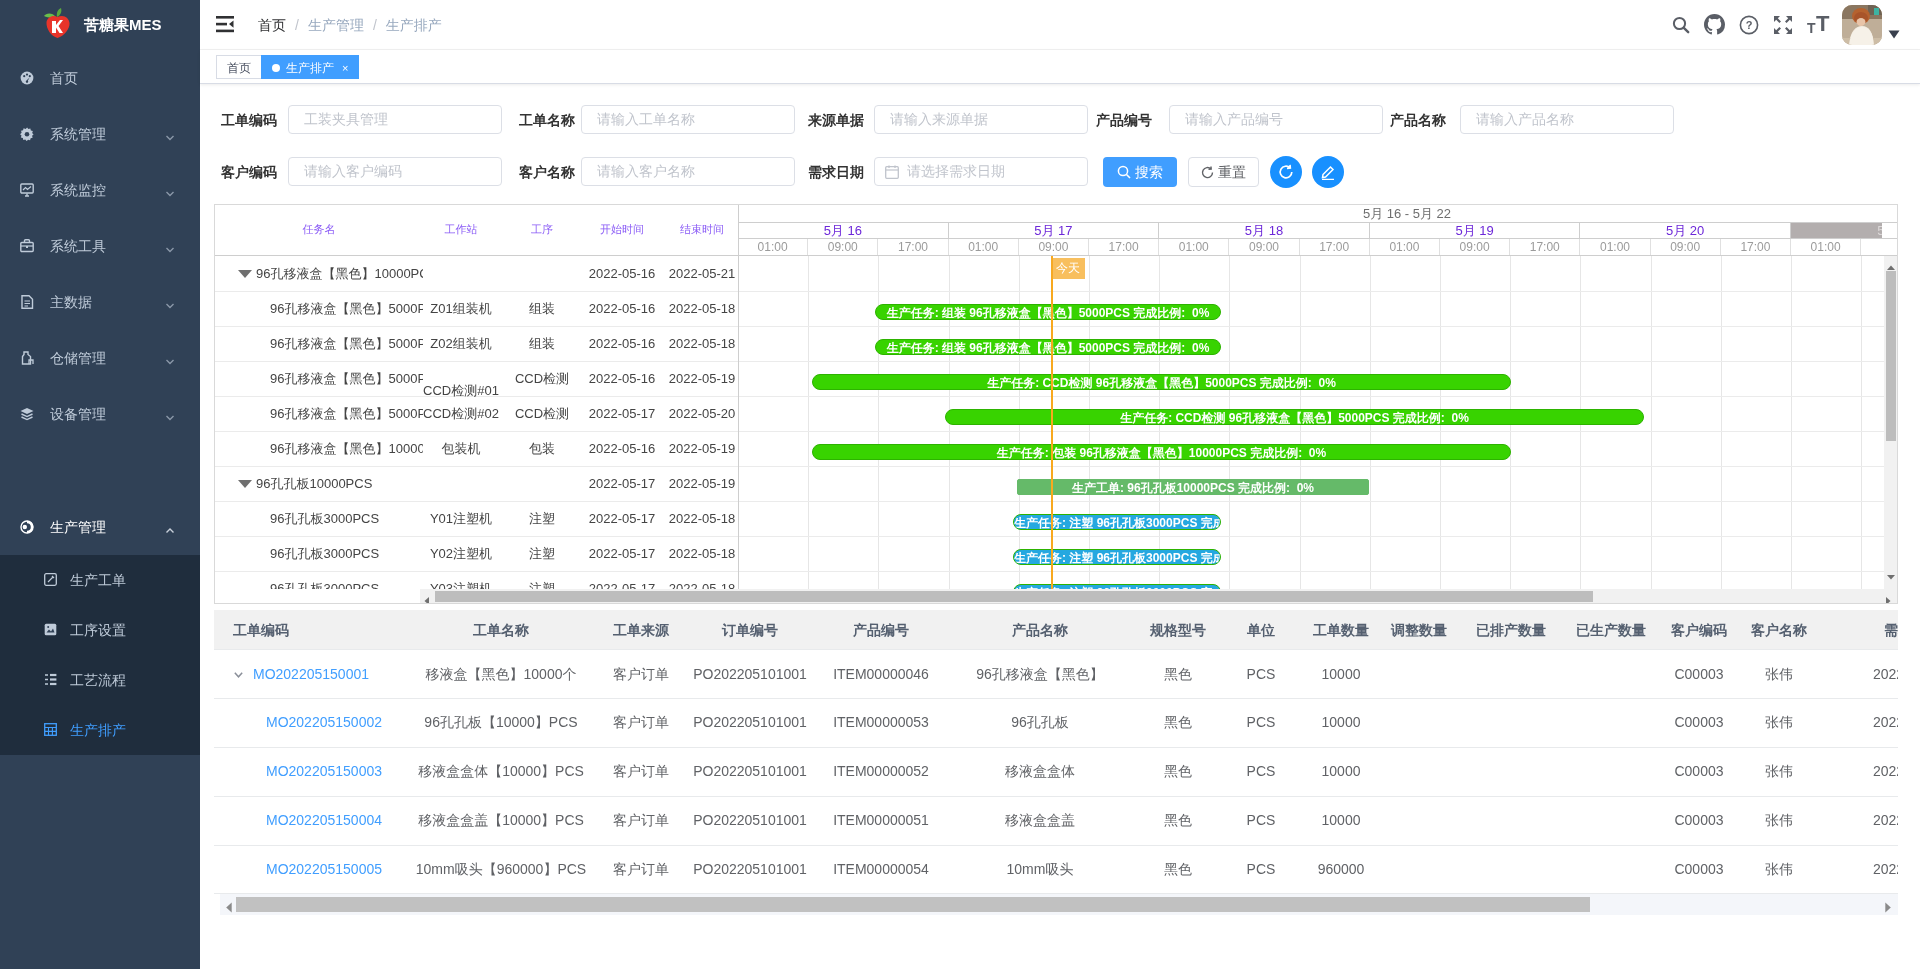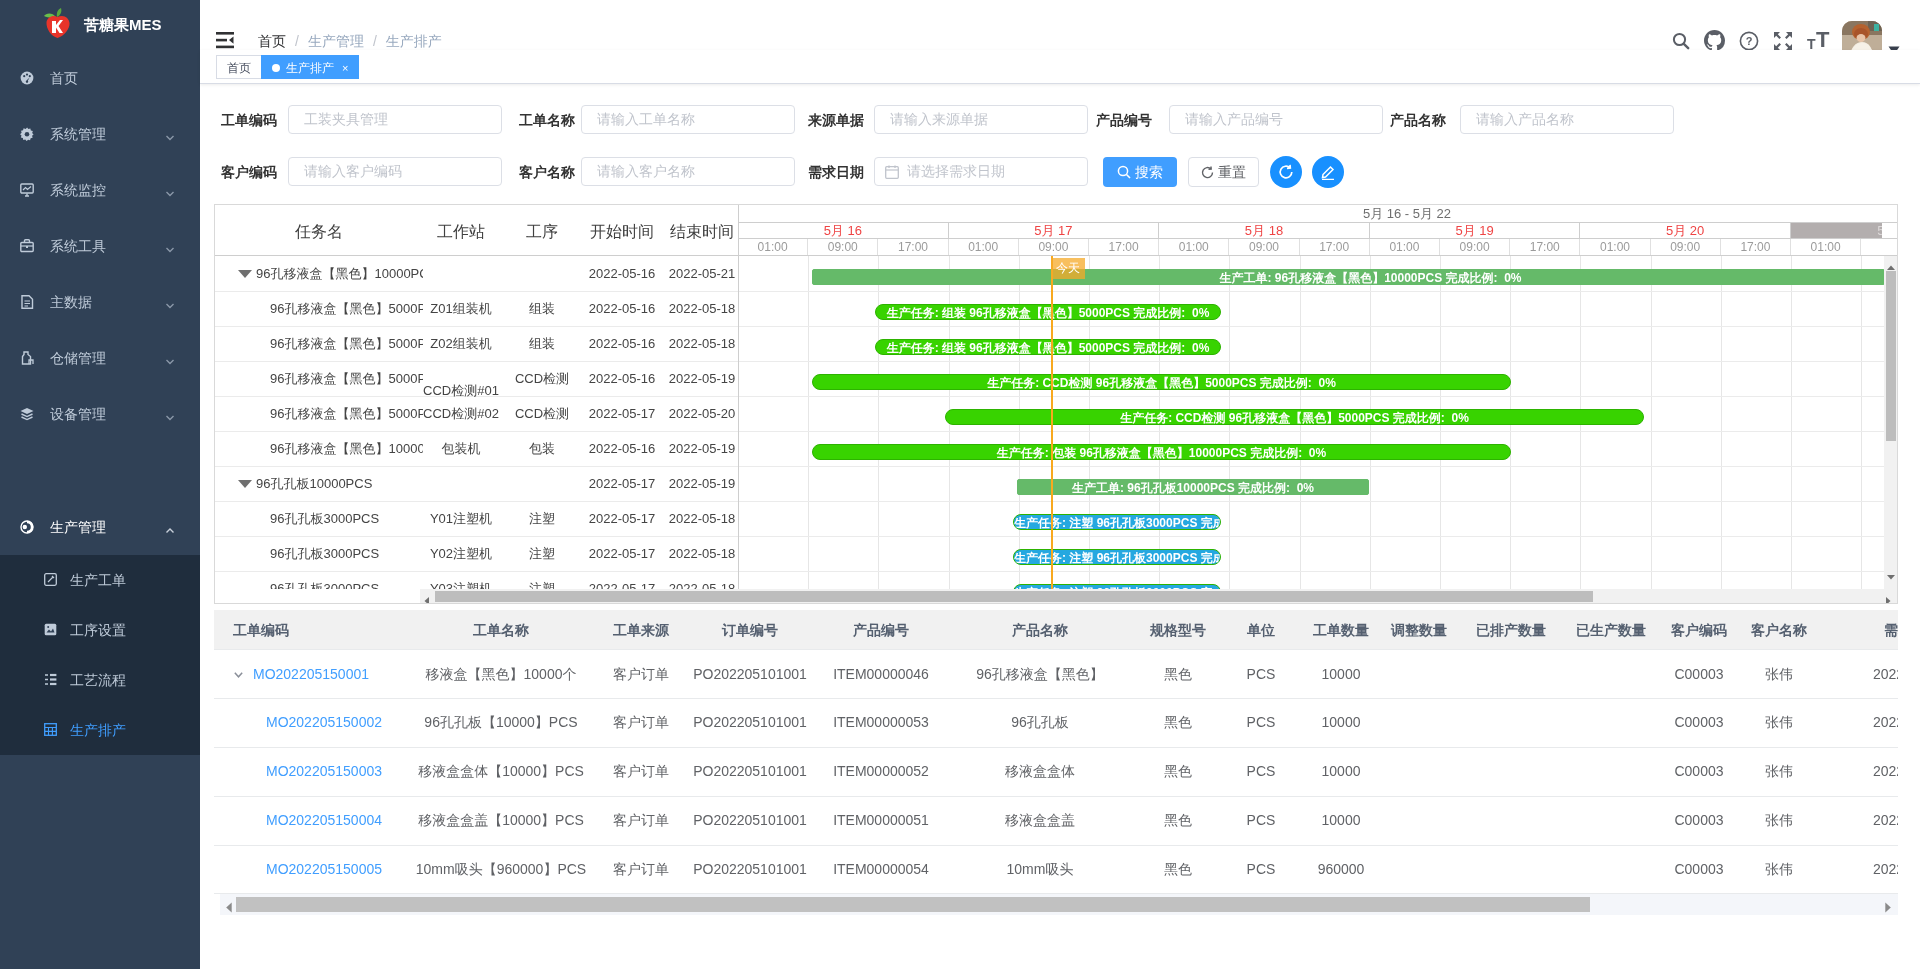--- a/index.html
+++ b/index.html
@@ -12,23 +12,23 @@
 .menu-item .mi-arrow{position:absolute;right:24px;top:25px;}
 .sub-item{position:absolute;left:0;width:200px;height:50px;color:#bfcbd9;font-size:14px;}
 .sub-item .mi-ico{position:absolute;left:44px;top:18px;width:13px;height:13px;}
 .sub-item .mi-txt{position:absolute;left:70px;top:0;line-height:50px;}
 .lbl{position:absolute;font-size:14px;font-weight:bold;color:#333;height:30px;line-height:30px;text-align:right;}
 .inp{position:absolute;height:29px;width:214px;border:1px solid #dcdfe6;border-radius:4px;background:#fff;
  font-size:14px;color:#c0c4cc;line-height:27px;padding-left:15px;}
 .bar{position:absolute;height:16px;border-radius:8px;color:#fff;font-size:12px;font-weight:bold;
  line-height:16px;text-align:center;overflow:hidden;white-space:nowrap;}
 .gtext{position:absolute;font-size:13px;color:#444;white-space:nowrap;overflow:hidden;}
-.ghead{position:absolute;font-size:16px;color:#404040;}
+.ghead{position:absolute;font-size:11px;color:#8b5cf6;}
 .tick{position:absolute;font-size:12px;color:#9b9b9b;width:70px;text-align:center;top:0;line-height:17px;}
-.dayl{position:absolute;font-size:13px;color:#ef4444;width:210px;text-align:center;top:0;line-height:17px;}
+.dayl{position:absolute;font-size:13px;color:#6d28d9;width:210px;text-align:center;top:0;line-height:17px;}
 .th{position:absolute;font-size:14px;font-weight:bold;color:#556070;line-height:40px;white-space:nowrap;}
 .td{position:absolute;font-size:14px;color:#606266;line-height:49px;white-space:nowrap;text-align:center;}
 .link{color:#409eff;}
 </style></head>
 <body>
 
 <div class="sidebar">
 <div class="abs" style="left:0;top:0;width:200px;height:50px;">
 <svg class="abs" style="left:42px;top:8px;" width="32" height="34" viewBox="0 0 32 34">
 <path d="M14 9 C10 4 4 5 2 8 C6 10 10 10 14 9" fill="#6abf4b"></path>
@@ -150,21 +150,21 @@
       </div>
 <div class="sub-item" style="top:150px;color:#409eff;">
         <span class="mi-ico"><svg viewBox="0 0 13 13" width="13" height="13">
             <rect x="0.7" y="0.7" width="11.6" height="11.6" fill="none" stroke="#409eff" stroke-width="1.3"></rect>
             <path d="M0.7 4.5 H12.3 M4.5 4.5 V12.3 M8.4 4.5 V12.3 M0.7 8.4 H12.3" stroke="#409eff" stroke-width="1.1"></path>
           </svg></span>
         <span class="mi-txt">生产排产</span>
       </div>
 </div>
 </div>
-<div class="abs" style="left:200px;top:16px;width:1720px;height:50px;background:#fff;border-bottom:1px solid #f1f1f1;">
+<div class="abs" style="left:200px;top:0;width:1720px;height:50px;background:#fff;border-bottom:1px solid #f1f1f1;">
 <svg class="abs" style="left:16px;top:16px;" width="18" height="17" viewBox="0 0 18 17">
 <rect x="0" y="0" width="18" height="2.6" fill="#303133"></rect>
 <rect x="0" y="6.8" width="11" height="2.6" fill="#303133"></rect>
 <path d="M17.5 4.5 L13 8.1 L17.5 11.7 Z" fill="#303133"></path>
 <rect x="0" y="13.6" width="18" height="2.6" fill="#303133"></rect>
 </svg>
 <div class="abs" style="left:58px;top:0;line-height:50px;font-size:14px;color:#97a8be;">
 <span style="color:#303133;">首页</span><span style="margin:0 9px;color:#c0c4cc;">/</span><span>生产管理</span><span style="margin:0 9px;color:#c0c4cc;">/</span><span>生产排产</span></div>
 <svg class="abs" style="left:1472px;top:16px;" width="18" height="18" viewBox="0 0 18 18">
       <circle cx="7.5" cy="7.5" r="5.6" fill="none" stroke="#5a5e66" stroke-width="2"></circle>
@@ -341,21 +341,20 @@
 <div class="gtext" style="left:55px;top:331px;width:153px;line-height:35px;">96孔孔板3000PCS</div>
 <div class="gtext" style="left:191px;top:331px;width:110px;line-height:35px;text-align:center;">Y02注塑机</div>
 <div class="gtext" style="left:272px;top:331px;width:110px;line-height:35px;text-align:center;">注塑</div>
 <div class="gtext" style="left:362px;top:331px;width:90px;line-height:35px;text-align:center;">2022-05-17</div>
 <div class="gtext" style="left:442px;top:331px;width:90px;line-height:35px;text-align:center;">2022-05-18</div>
 <div class="gtext" style="left:55px;top:366px;width:153px;line-height:35px;">96孔孔板3000PCS</div>
 <div class="gtext" style="left:191px;top:366px;width:110px;line-height:35px;text-align:center;">Y03注塑机</div>
 <div class="gtext" style="left:272px;top:366px;width:110px;line-height:35px;text-align:center;">注塑</div>
 <div class="gtext" style="left:362px;top:366px;width:90px;line-height:35px;text-align:center;">2022-05-17</div>
 <div class="gtext" style="left:442px;top:366px;width:90px;line-height:35px;text-align:center;">2022-05-18</div>
-<div class="bar" style="left:597px;top:64px;width:1073px;background:#65ba69;border:1px solid #65ba69;border-radius:2px;"><span style="margin-left:44px">生产工单: 96孔移液盒【黑色】10000PCS 完成比例:&nbsp; 0%</span></div>
 <div class="bar" style="left:660px;top:99px;width:346px;background:#38d300;border:1px solid #2db300;border-radius:8px;">生产任务: 组装 96孔移液盒【黑色】5000PCS 完成比例:&nbsp; 0%</div>
 <div class="bar" style="left:660px;top:134px;width:346px;background:#38d300;border:1px solid #2db300;border-radius:8px;">生产任务: 组装 96孔移液盒【黑色】5000PCS 完成比例:&nbsp; 0%</div>
 <div class="bar" style="left:597px;top:169px;width:699px;background:#38d300;border:1px solid #2db300;border-radius:8px;">生产任务: CCD检测 96孔移液盒【黑色】5000PCS 完成比例:&nbsp; 0%</div>
 <div class="bar" style="left:730px;top:204px;width:699px;background:#38d300;border:1px solid #2db300;border-radius:8px;">生产任务: CCD检测 96孔移液盒【黑色】5000PCS 完成比例:&nbsp; 0%</div>
 <div class="bar" style="left:597px;top:239px;width:699px;background:#38d300;border:1px solid #2db300;border-radius:8px;">生产任务: 包装 96孔移液盒【黑色】10000PCS 完成比例:&nbsp; 0%</div>
 <div class="bar" style="left:802px;top:274px;width:352px;background:#65ba69;border:1px solid #65ba69;border-radius:2px;">生产工单: 96孔孔板10000PCS 完成比例:&nbsp; 0%</div>
 <div class="bar" style="left:798px;top:309px;width:208px;background:#25a8e0;border:1px solid #2db300;border-radius:8px;">生产任务: 注塑 96孔孔板3000PCS 完成比例:&nbsp; 0%</div>
 <div class="bar" style="left:798px;top:344px;width:208px;background:#25a8e0;border:1px solid #2db300;border-radius:8px;">生产任务: 注塑 96孔孔板3000PCS 完成比例:&nbsp; 0%</div>
 <div class="bar" style="left:798px;top:379px;width:208px;background:#25a8e0;border:1px solid #2db300;border-radius:8px;">生产任务: 注塑 96孔孔板3000PCS 完成比例:&nbsp; 0%</div>
 <div class="abs" style="left:836px;top:51px;width:2px;height:486px;background:#f8a91e;"></div>

